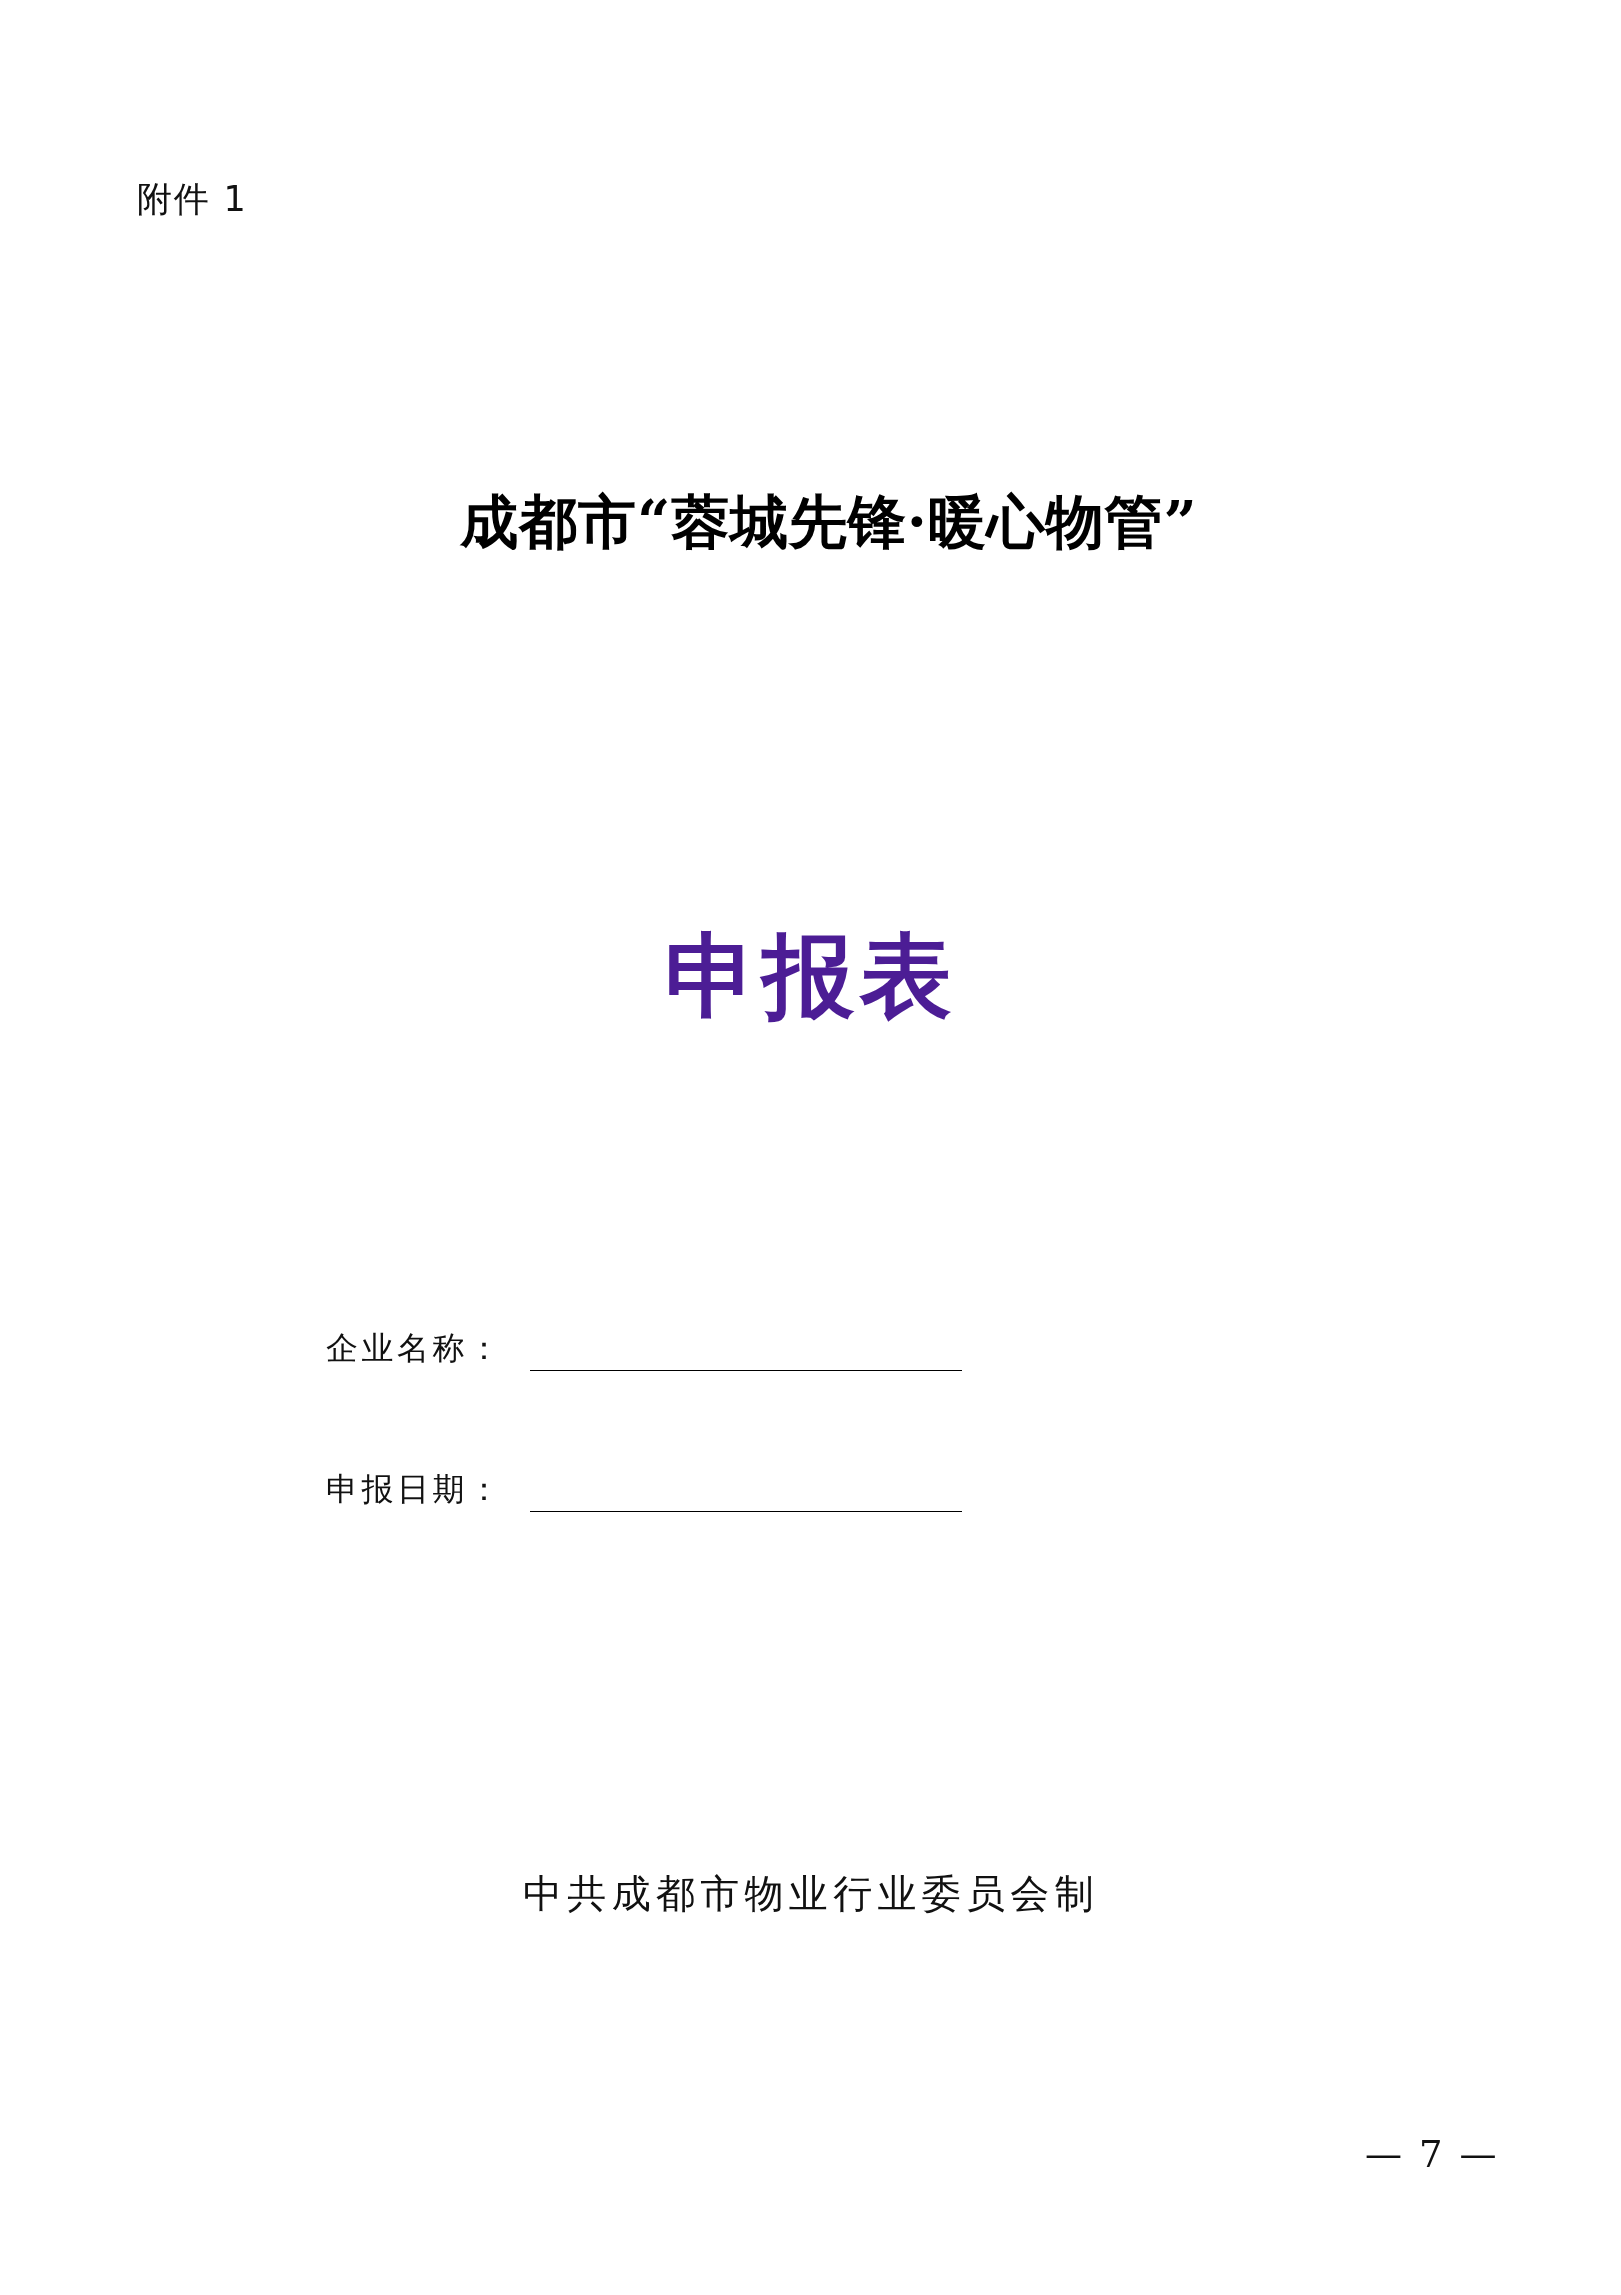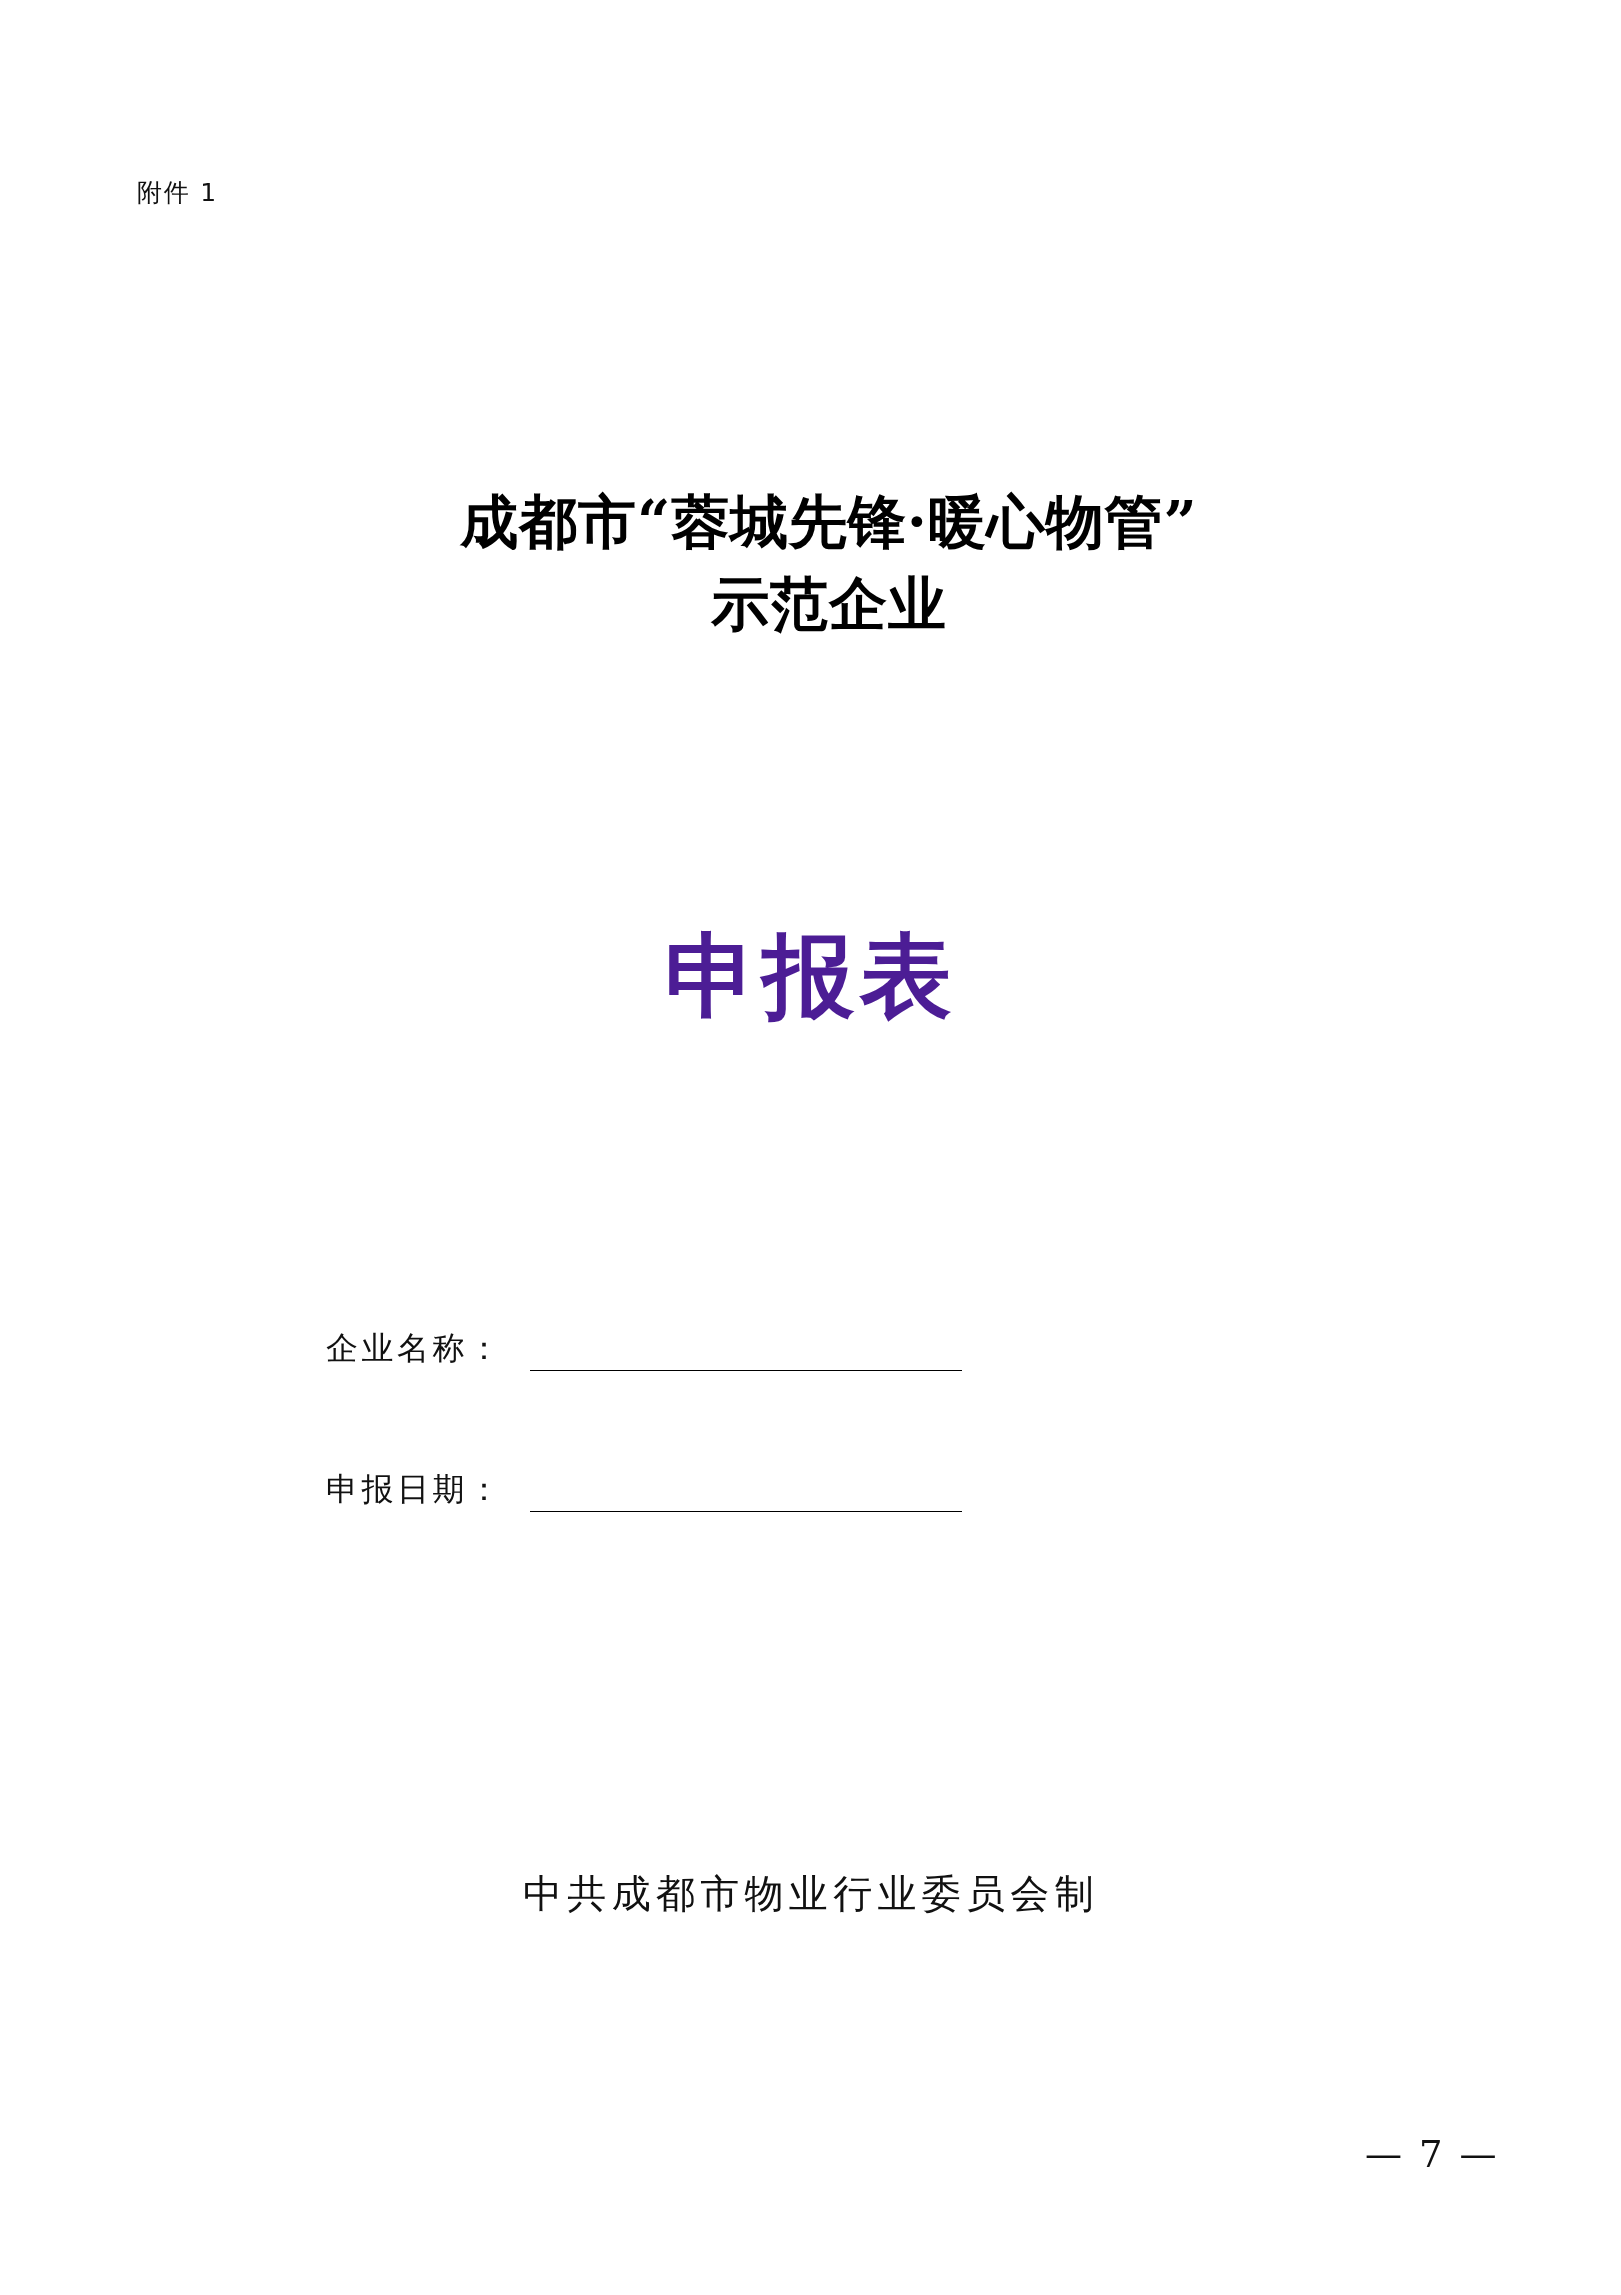--- a/index.html
+++ b/index.html
@@ -19,21 +19,21 @@
     margin: 0 auto;
     overflow: hidden;
     box-sizing: border-box;
   }
 
   .attachment-label {
     position: absolute;
     left: 137px;
     top: 176px;
     font-family: "DejaVu Sans", sans-serif;
-    font-size: 25px;
+    font-size: 35px;
     letter-spacing: 1.8px;
     color: #111;
   }
 
   .title-block {
     position: absolute;
     left: 0;
     right: 0;
     top: 481px;
     text-align: center;
@@ -111,21 +111,20 @@
 </style>
 </head>
 <body>
 
 <div class="page">
 
   <div class="attachment-label">附件 1</div>
 
   <div class="title-block">
     <div class="title-line">成都市“蓉城先锋·暖心物管”</div>
-    <div class="title-line">示范企业</div>
   </div>
 
   <div class="form-title">申报表</div>
 
   <div class="fields">
 
     <div class="field-row">
       <span class="field-label">企业名称：</span>
       <span class="field-blank"></span>
     </div>

